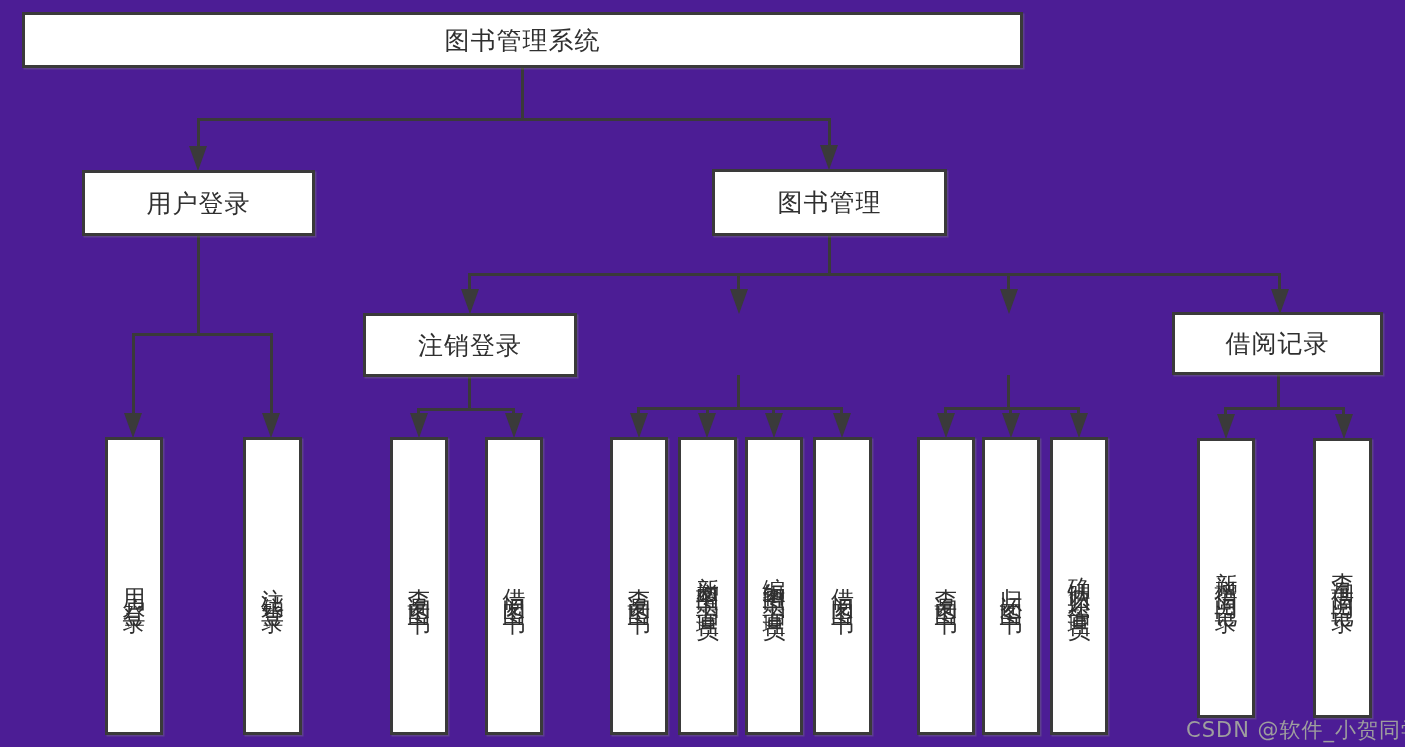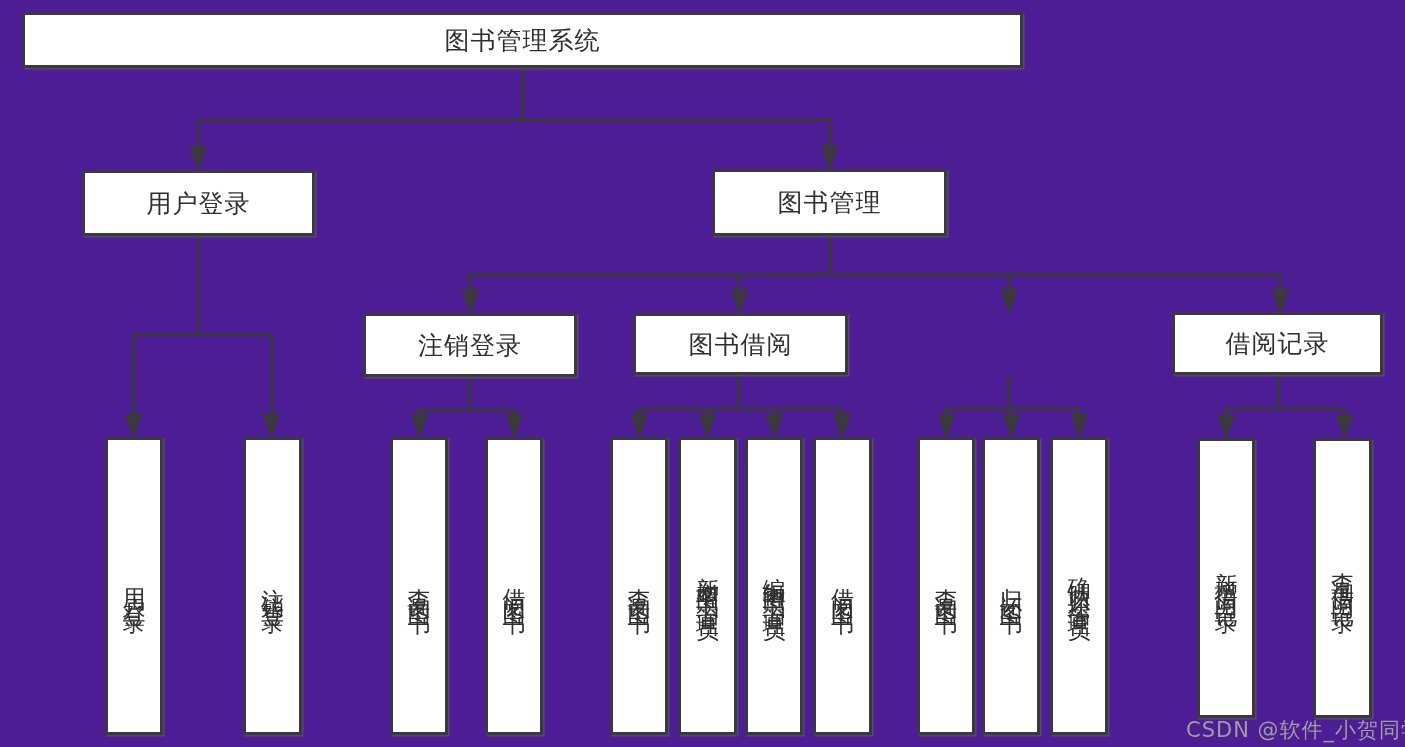--- a/index.html
+++ b/index.html
@@ -112,21 +112,20 @@
   <div class="vline" style="left:1342px;top:407px;height:7px;"></div>
   <div class="arrow" style="left:1217px;top:414px;"></div>
   <div class="arrow" style="left:1335px;top:414px;"></div>
 
   <div class="box" style="left:22px;top:12px;width:1001px;height:56px;">图书管理系统</div>
 
   <div class="box" style="left:82px;top:170px;width:233px;height:66px;">用户登录</div>
   <div class="box" style="left:712px;top:169px;width:235px;height:67px;">图书管理</div>
 
   <div class="box" style="left:363px;top:313px;width:214px;height:64px;">注销登录</div>
-  <div class="box" style="left:633px;top:313px;width:215px;height:62px;">图书借阅</div>
   <div class="box" style="left:1172px;top:312px;width:211px;height:63px;">借阅记录</div>
 
   <div class="box leaf" style="left:105px;top:437px;width:58px;height:298px;">用户登录</div>
   <div class="box leaf" style="left:243px;top:437px;width:59px;height:298px;">注销登录</div>
 
   <div class="box leaf" style="left:390px;top:437px;width:58px;height:298px;">查询图书</div>
   <div class="box leaf" style="left:485px;top:437px;width:58px;height:298px;">借阅图书</div>
 
   <div class="box leaf" style="left:610px;top:437px;width:58px;height:298px;">查询图书</div>
   <div class="box leaf long" style="left:678px;top:437px;width:59px;height:298px;">新增图书（管理员）</div>

